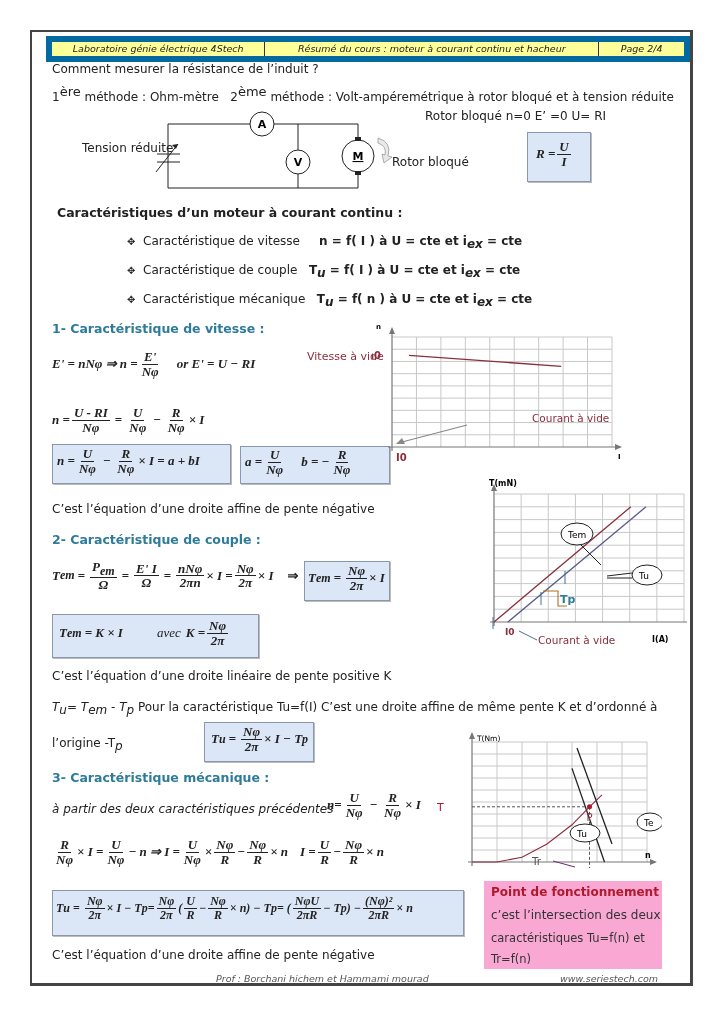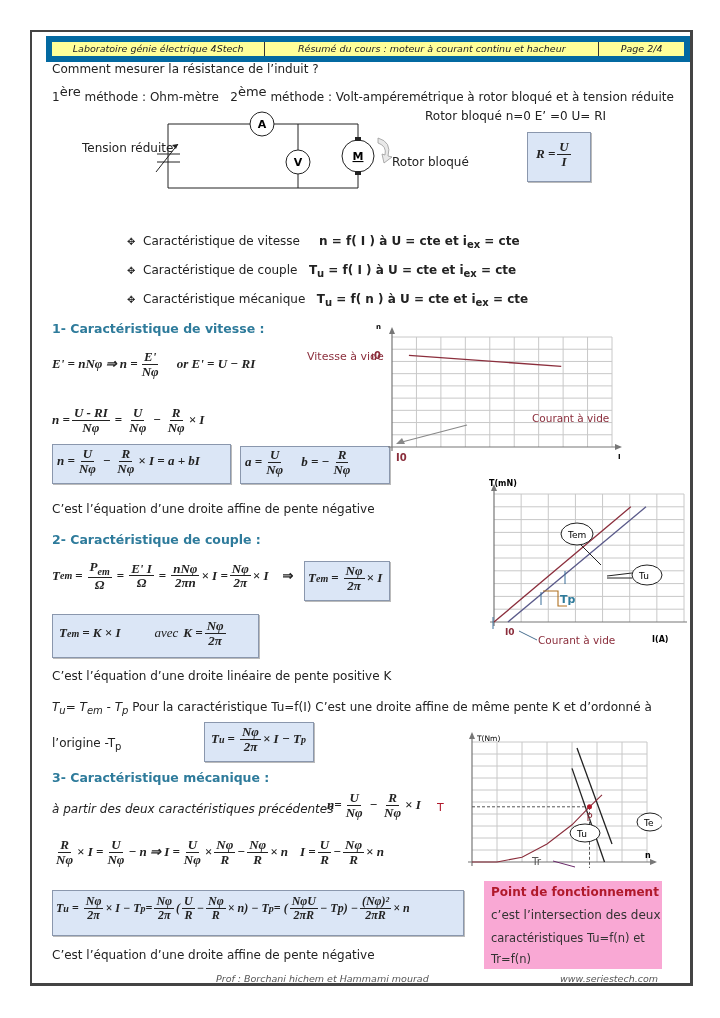--- a/index.html
+++ b/index.html
@@ -14,21 +14,21 @@
   .t { position:absolute; white-space:nowrap; font-size:12px; }
   .sec { color:#2e7b9b; font-weight:bold; font-size:12.5px; }
   .bold { font-weight:bold; }
   .box { position:absolute; background:#dbe6f6; border:1px solid #8a97ad; box-shadow:1px 1px 0 #bbb; }
   .frac { display:inline-flex; flex-direction:column; align-items:center; vertical-align:middle; line-height:1.05; margin:0 2px; }
   .frac .num { border-bottom:1px solid #222; padding:0 2px; }
   .frac .den { padding:0 2px; }
   .m { display:flex; align-items:center; position:absolute; white-space:nowrap;
        font-family:"Liberation Serif", serif; font-style:italic; font-weight:bold; font-size:13px; }
   .m span.op { margin:0 3px; font-style:normal; }
-  .sub { font-size:10px; vertical-align:sub; }
+  .sub { font-size:12px; vertical-align:sub;font-style:italic; }
   .sup { font-size:13px; vertical-align:super; }
   .red { color:#8b2e3c; }
   svg text { font-family:"DejaVu Sans", sans-serif; }
   .foot { position:absolute; font-size:9.5px; font-style:italic; color:#555; }
 </style>
 </head>
 <body>
 
 <div class="page">
 
@@ -66,20 +66,21 @@
   <div class="box" style="left:495px;top:100px;width:62px;height:48px;">
     <div class="m" style="left:8px;top:7px;">
       <span>R =</span>
       <span class="frac">
           <span class="num">U</span>
           <span class="den">I</span>
         </span>
     </div>
   </div>
 
+  <div class="t bold" style="left:25px;top:173px;font-size:12.5px;">Caractéristiques d’un moteur à courant continu :</div>
   <div class="t" style="left:95px;top:202px;">
     <span style="font-size:10px">✥</span>&nbsp;&nbsp;<span>Caractéristique de vitesse</span>&nbsp;&nbsp;&nbsp;&nbsp;&nbsp;<b><span>n = f( I ) à U = cte et i</span><span class="sub">ex</span><span> = cte</span></b>
   </div>
   <div class="t" style="left:95px;top:231px;">
     <span style="font-size:10px">✥</span>&nbsp;&nbsp;<span>Caractéristique de couple</span>&nbsp;&nbsp;&nbsp;<b><span>T</span><span class="sub">u</span><span> = f( I ) à U = cte et i</span><span class="sub">ex</span><span> = cte</span></b>
   </div>
   <div class="t" style="left:95px;top:260px;">
     <span style="font-size:10px">✥</span>&nbsp;&nbsp;<span>Caractéristique mécanique</span>&nbsp;&nbsp;&nbsp;<b><span>T</span><span class="sub">u</span><span> = f( n ) à U = cte et i</span><span class="sub">ex</span><span> = cte</span></b>
   </div>
 

